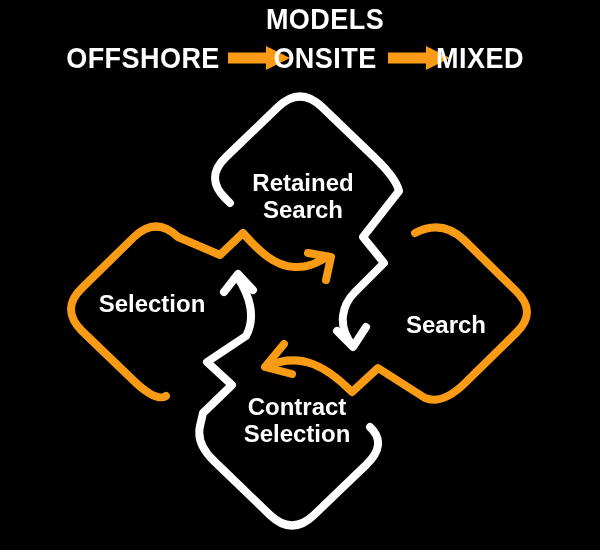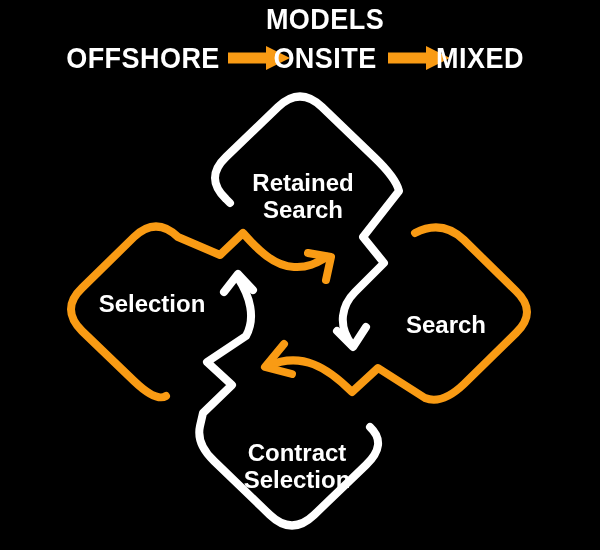--- a/index.html
+++ b/index.html
@@ -91,21 +91,21 @@
 
   <div class="node-label" style="left:303px; top:196px;">
     <div>Retained</div>
     <div>Search</div>
   </div>
 
   <div class="node-label" style="left:446px; top:324px;">
     <div>Search</div>
   </div>
 
-  <div class="node-label" style="left:297px; top:466px;">
+  <div class="node-label" style="left:297px; top:420px;">
     <div>Contract</div>
     <div>Selection</div>
   </div>
 
   <div class="node-label" style="left:152px; top:303px;">
     <div>Selection</div>
   </div>
 
 </div>
 

